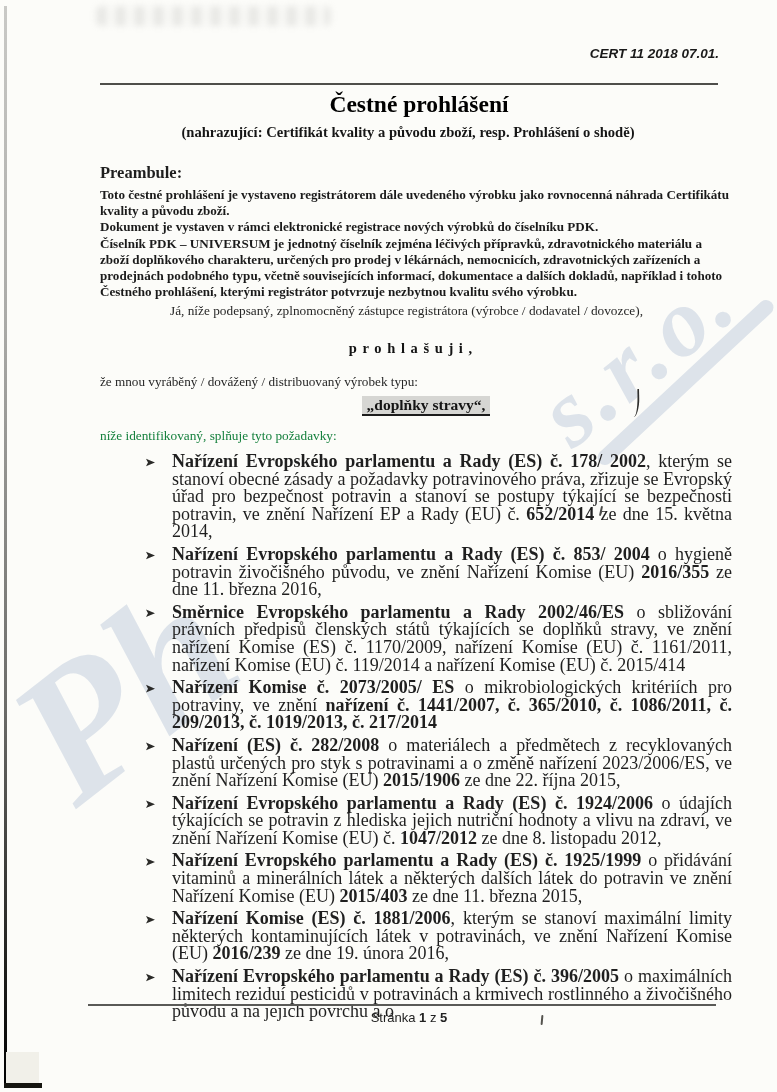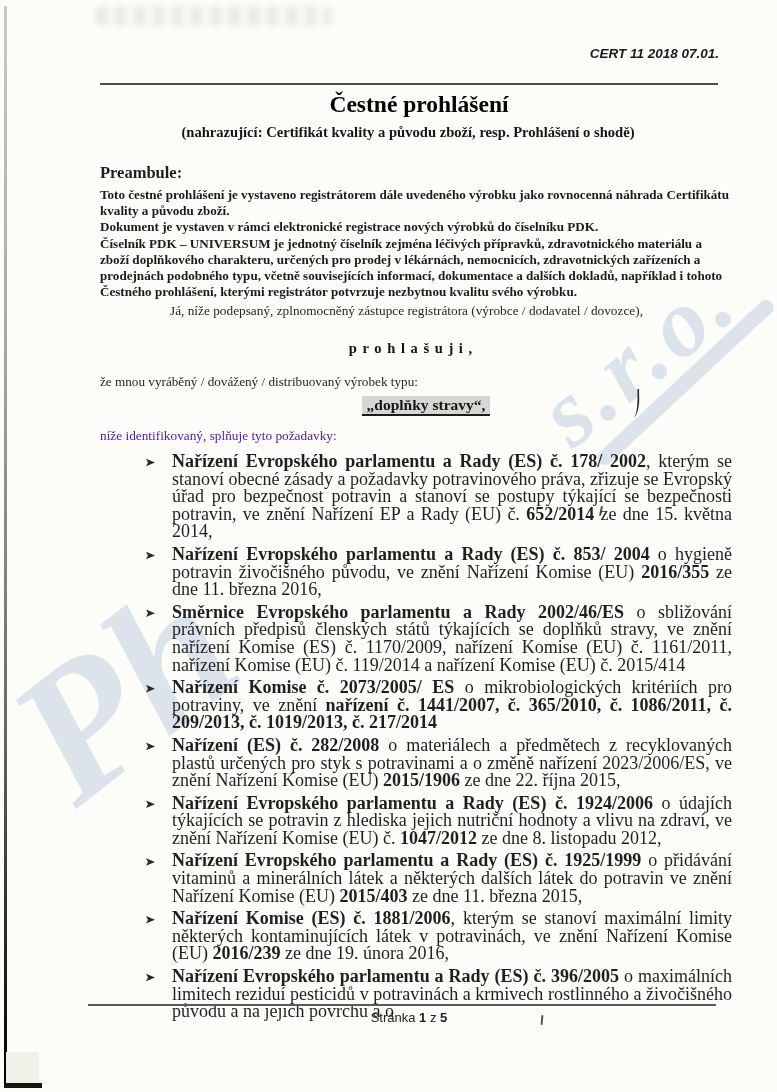--- a/index.html
+++ b/index.html
@@ -38,21 +38,21 @@
   .title{left:108px;top:91px;width:622px;text-align:center;font-size:23.5px;font-weight:bold;color:#000000;}
   .subtitle{left:88px;top:124px;width:640px;text-align:center;font-size:14.6px;font-weight:bold;color:#161616;}
   .pre-head{left:100px;top:163px;font-size:16.5px;font-weight:bold;}
   .pre-body{left:100px;top:187px;width:632px;font-size:13.1px;font-weight:bold;line-height:16.2px;color:#1b1b1b;}
   .pre-body p{margin:0;}
   .declarer{left:170px;top:303px;width:560px;font-size:13.3px;color:#262626;}
   .verb{left:100px;top:340px;width:622px;text-align:center;font-size:14.5px;font-weight:bold;letter-spacing:1px;color:#141414;}
   .product-intro{left:100px;top:374px;width:632px;font-size:13.2px;color:#262626;}
   .product-type{left:100px;top:396px;width:622px;text-align:center;font-size:15.5px;font-weight:bold;color:#141414;}
   .product-type .hl{background:#d6d6d3;padding:0 5px 1px 5px;border-bottom:2px solid #1c1c1c;margin-left:30px;}
-  .req-intro{left:100px;top:428px;width:632px;font-size:13.3px;color:#4c1d95;}
+  .req-intro{left:100px;top:428px;width:632px;font-size:13.3px;color:#15803d;}
   .req-list{left:100px;top:453px;width:632px;font-size:18px;line-height:17.6px;color:#1f1f1f;}
   .req-item{position:relative;margin:0 0 5px 45px;padding-left:27px;text-align:justify;}
   .req-item .arrow{position:absolute;left:1px;top:4.5px;width:9px;height:10px;background:#2b2b29;
     clip-path:polygon(0 12%,100% 50%,0 88%,22% 50%);}
   .req-item .b, .pre-body .b, .footer-text .b{font-weight:bold;}
   .footer-text{left:100px;top:1010px;width:618px;text-align:center;
     font-family:"Liberation Sans","DejaVu Sans",sans-serif;font-size:13px;color:#222;}
 </style>
 </head>
 <body>

